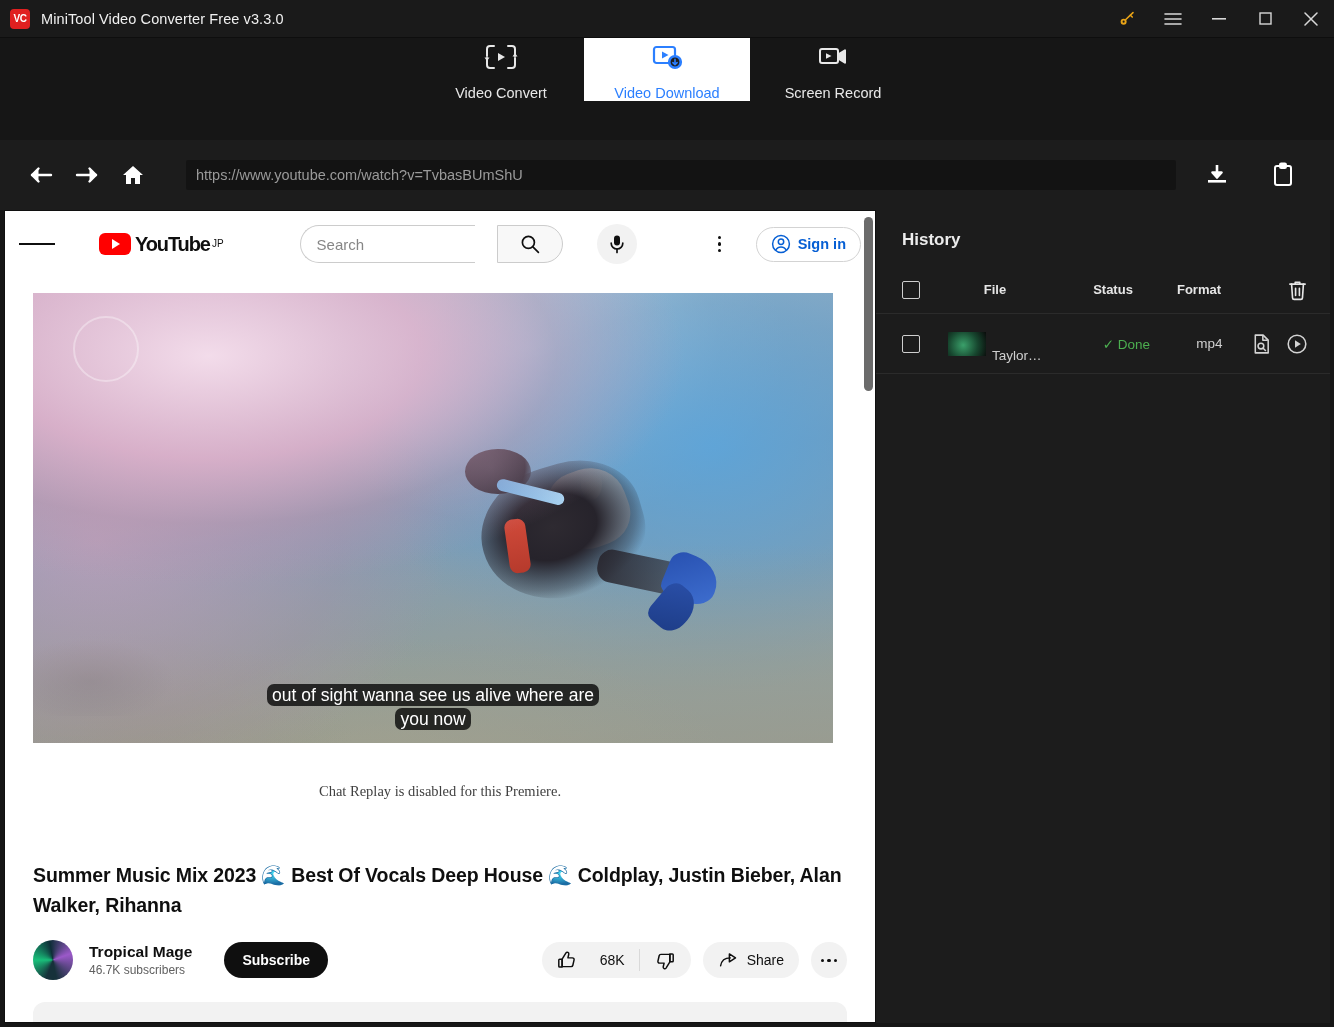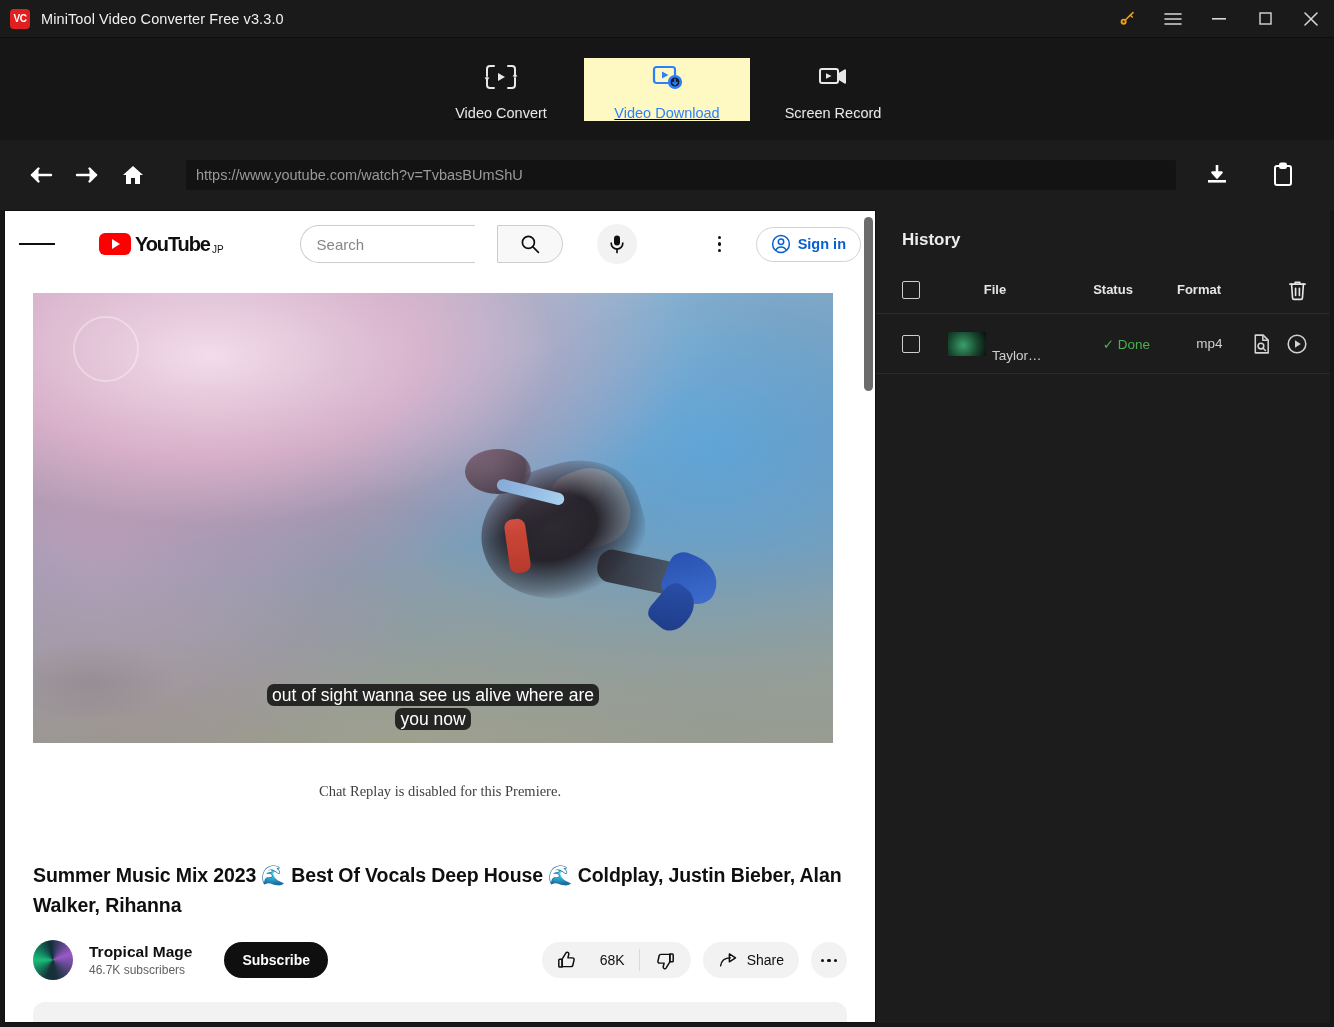--- a/index.html
+++ b/index.html
@@ -25,28 +25,28 @@
   .app-title { color: #f0f0f0; font-size: 14.5px; margin-left: 11px; letter-spacing: 0.1px; }
   .tb-spacer { flex: 1 1 auto; }
   .tb-btn {
     width: 46px; height: 38px; display: flex; align-items: center; justify-content: center;
     color: #d8d8d8; cursor: pointer;
   }
 
   
   .navbar {
     height: 102px; flex: 0 0 102px; background: #161616;
-    display: flex; justify-content: center; align-items: center; text-decoration: underline;
+    display: flex; justify-content: center; align-items: flex-start;
   }
   .navtab {
     width: 166px; display: flex; flex-direction: column;
     align-items: center; justify-content: center; gap: 13px;
     color: #e8e8e8; cursor: pointer; padding-top: 4px;
   }
-  .navtab.active { background: #fef9c3; color: #2b7fff; }
+  .navtab.active { background: #ffffff; color: #2b7fff; }
   .navtab .nt-label { font-size: 14.5px; }
   .navtab svg { display: block; }
 
   
   .addressbar {
     height: 70px; flex: 0 0 70px; background: #1c1c1c;
     display: flex; align-items: center; padding: 0 18px;
   }
   .nav-icon-btn {
     width: 46px; height: 46px; display: flex; align-items: center; justify-content: center;
@@ -67,21 +67,21 @@
   
   .browser {
     flex: 0 0 872px; background: #ffffff; position: relative; overflow: hidden;
     border: 1px solid #101010;
   }
   .yt-header {
     height: 66px; display: flex; align-items: center; background: #fff; padding: 0 14px;
   }
   .yt-burger { width: 36px; height: 36px; display:flex; align-items:center; justify-content:center; cursor:pointer; flex:0 0 36px;}
   .yt-burger span { display:block; width:18px; height:1.8px; background:#0f0f0f; margin:2.6px 0; }
-  .yt-logo { display: flex; align-items: flex-end; margin-left: 14px; cursor: pointer; padding-left: 30px; }
+  .yt-logo { display: flex; align-items: center; margin-left: 14px; cursor: pointer; padding-left: 30px; }
   .yt-play { width: 32px; height: 22px; background: #ff0000; border-radius: 6px; display:flex; align-items:center; justify-content:center; }
   .yt-play i { width:0;height:0;border-left:8px solid #fff;border-top:5px solid transparent;border-bottom:5px solid transparent;margin-left:2px;}
   .yt-word { font-size: 20px; font-weight: bold; color:#0f0f0f; letter-spacing:-1.1px; margin-left:4px; line-height: 22px; font-family:"Liberation Sans",sans-serif;}
   .yt-cc { font-size: 10px; color:#0f0f0f; margin-left:2px; line-height:10px; }
   .yt-searchwrap { display:flex; align-items:center; margin-left: 76px; gap: 22px; }
   .yt-searchbox {
     width: 175px; height: 38px; border:1px solid #ccc; border-right:none;
     border-radius: 19px 0 0 19px; display:flex; align-items:center; padding-left:16px;
     color:#868686; font-size:15px; background:#fff; cursor:text;
   }

